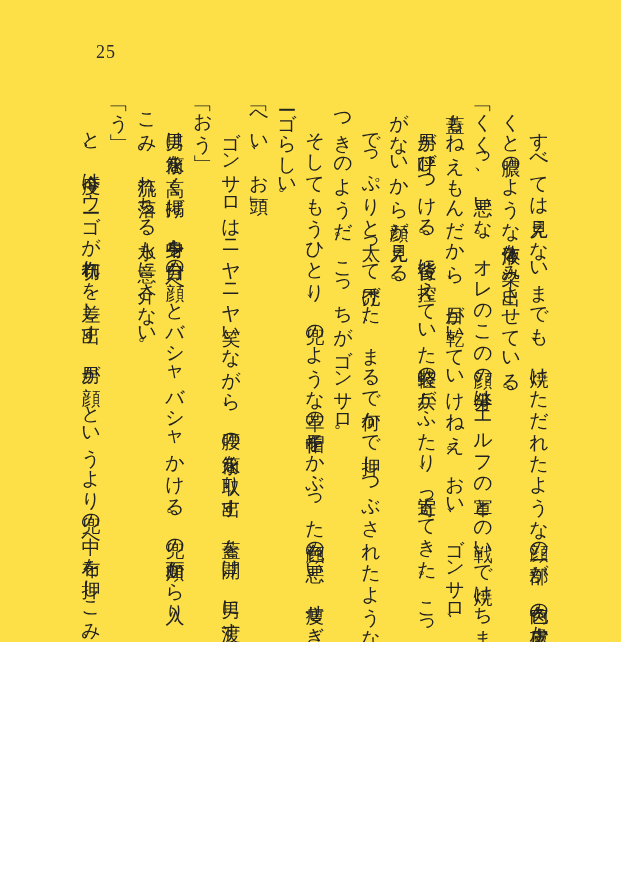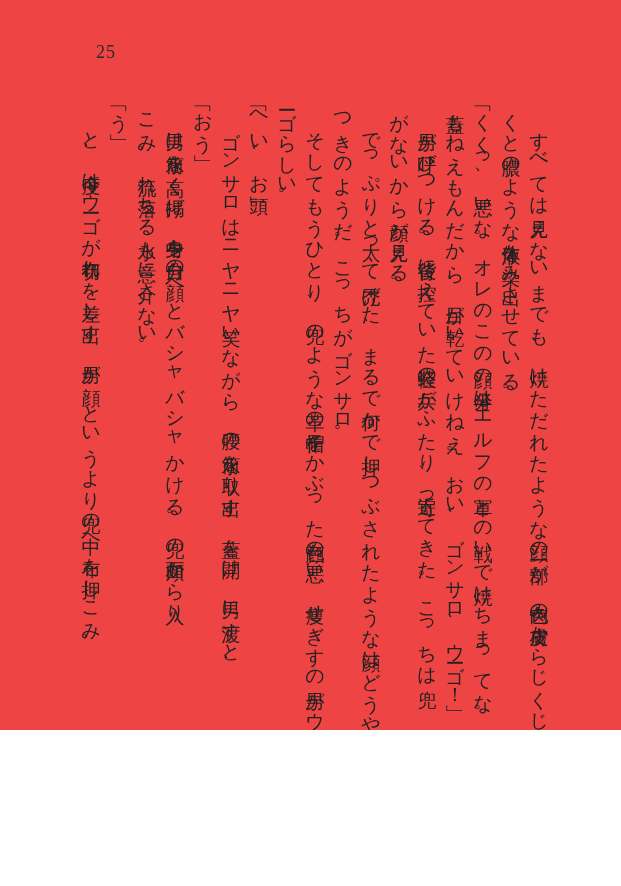--- a/index.html
+++ b/index.html
@@ -2,22 +2,22 @@
 <html lang="ja"><head>
 <meta charset="utf-8">
 <style>
   html, body {
     margin: 0;
     padding: 0;
   }
   .page {
     position: relative;
     width: 621px;
-    height: 730px;
-    background: #ef4444;
+    height: 642px;
+    background: #fde047;
     overflow: hidden;
     font-family: "Liberation Serif", "DejaVu Serif", serif;
   }
   .page-number {
     position: absolute;
     top: 42px;
     left: 96px;
     font-size: 18px;
     color: #2b2b2b;
     letter-spacing: 1px;

